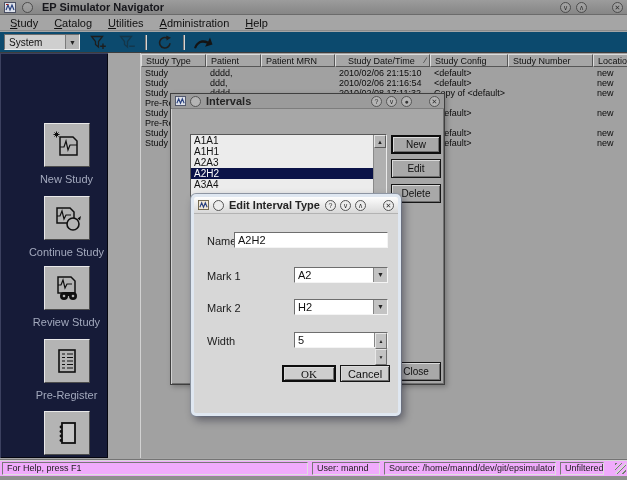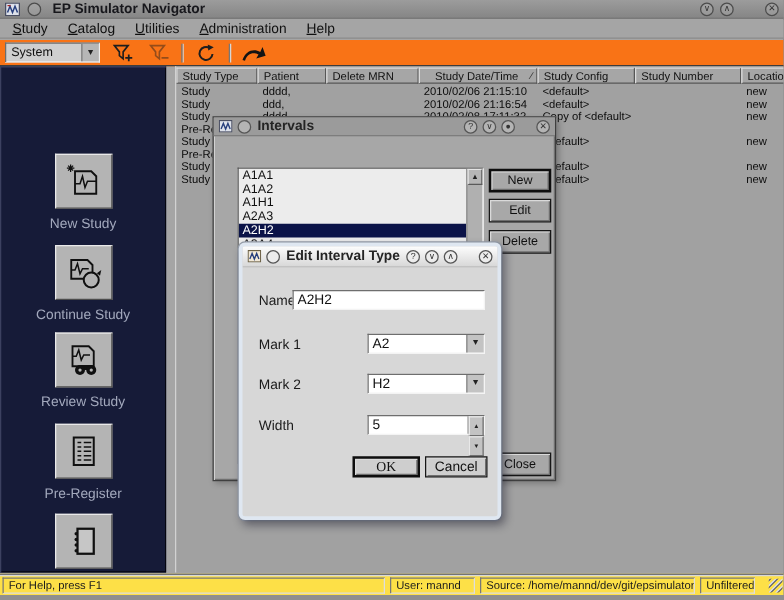--- a/index.html
+++ b/index.html
@@ -18,34 +18,34 @@
   .tb-right{position:absolute;right:4px;top:2px;display:flex;gap:5px;align-items:center;}
   .tb-right .close{margin-left:20px;}
 
   
   .menubar{position:absolute;left:0;top:16px;width:627px;height:15px;background:#a5a5a5;
     display:flex;align-items:center;padding-left:2px;border-bottom:1px solid #8b8b8b;}
   .menu-item{font-size:11px;padding:0 8px;color:#101010;cursor:default;}
   .menu-item u{text-underline-offset:1px;}
 
   
-  .toolbar{position:absolute;left:0;top:32px;width:627px;height:21px;background:#f97316;
+  .toolbar{position:absolute;left:0;top:32px;width:627px;height:21px;background:#0c4a6e;
     border-bottom:1px solid #3d3d3d;display:flex;align-items:center;padding-left:4px;gap:7px;}
   .combo{position:relative;width:76px;height:16px;background:#cfcfcf;
     border:1px solid;border-color:#6d6d6d #eee #eee #6d6d6d;font-size:10px;
     display:flex;align-items:center;padding-left:4px;}
   .combo .arrow-btn{position:absolute;right:0;top:0;bottom:0;width:14px;background:#b6b6b6;
     border-left:1px solid #7a7a7a;display:flex;align-items:center;justify-content:center;
     font-size:7px;color:#222;}
   .tool-btn{width:22px;height:18px;display:flex;align-items:center;justify-content:center;}
   .tool-sep{width:2px;height:15px;border-left:1px solid #777;border-right:1px solid #d6d6d6;}
   .disabled-icon{opacity:.45;}
 
   
-  .sidebar{position:absolute;left:0;top:53px;width:133px;height:405px;background:#161b38;
+  .sidebar{position:absolute;left:0;top:53px;width:108px;height:405px;background:#161b38;
     box-shadow:inset 1px 1px 0 #3c4160, inset -1px -1px 0 #05060f;}
   .side-btn{position:absolute;left:0;width:133px;text-align:center;cursor:default;}
   .icon-box{width:46px;height:44px;margin:0 auto;background:#b4b4b4;
     border:1px solid;border-color:#e9e9e9 #4c4c4c #4c4c4c #e9e9e9;
     display:flex;align-items:center;justify-content:center;}
   .side-label{margin-top:6px;font-size:11px;color:#a3a9bd;}
 
   .content{position:absolute;left:140px;top:53px;width:487px;height:405px;background:#a1a1a1;
     overflow:hidden;border-left:1px solid #d2d2d2;}
   .thead{position:absolute;left:0;top:1px;display:flex;height:13px;}
@@ -111,21 +111,21 @@
     border-left:1px solid #858585;display:flex;align-items:center;justify-content:center;
     font-size:7px;color:#222;}
   .spin-btns{position:absolute;right:0;top:0;bottom:0;width:13px;display:flex;
     flex-direction:column;border-left:1px solid #858585;}
   .spin-btns div{flex:1 1 50%;background:#c3c3c3;display:flex;align-items:center;
     justify-content:center;font-size:5px;color:#222;border:1px solid;
     border-color:#e8e8e8 #6f6f6f #6f6f6f #e8e8e8;}
   .edit-btn{position:absolute;height:17px;font-size:11px;background:#cecece;}
 
   
-  .statusbar{position:absolute;left:0;top:459px;width:627px;height:17px;background:#fde047;
+  .statusbar{position:absolute;left:0;top:459px;width:627px;height:17px;background:#f0abfc;
     border-top:1px solid #747474;box-shadow:inset 0 1px 0 #d8d8d8;}
   .panel{position:absolute;top:2px;height:13px;border:1px solid;
     border-color:#787878 #dedede #dedede #787878;font-size:9px;line-height:11px;
     padding-left:4px;color:#1c1c1c;white-space:nowrap;overflow:hidden;}
   .grip{position:absolute;right:1px;bottom:2px;width:11px;height:11px;
     background:repeating-linear-gradient(-45deg,transparent 0 2px,#777 2px 3px,#d9d9d9 3px 4px);}
   .bottom-strip{position:absolute;left:0;bottom:0;width:627px;height:4px;background:#8f8f8f;}
 
   svg{display:block;}
 </style>
@@ -252,21 +252,21 @@
 
   <div class="content">
     <div class="thead">
         <div class="hcell" style="width: 65px;">
           <span>Study Type</span>
         </div>
         <div class="hcell" style="width: 55px;">
           <span>Patient</span>
         </div>
         <div class="hcell" style="width: 74px;">
-          <span>Delete MRN</span>
+          <span>Patient MRN</span>
         </div>
         <div class="hcell" style="width: 95px; padding-left: 12px;">
           <span>Study Date/Time</span>
           <span class="sort">∕</span>
         </div>
         <div class="hcell" style="width: 78px;">
           <span>Study Config</span>
         </div>
         <div class="hcell" style="width: 85px;">
           <span>Study Number</span>
@@ -365,21 +365,20 @@
         <span class="dlg-circle">?</span>
         <span class="dlg-circle">∨</span>
         <span class="dlg-circle">●</span>
         <span class="dlg-circle close">✕</span>
       </span>
     </div>
     <div class="ivl-body">
       <div class="ivl-list">
         <div>
             <div class="li">A1A1</div>
-            <div class="li">A1A2</div>
             <div class="li">A1H1</div>
             <div class="li">A2A3</div>
             <div class="li sel">A2H2</div>
             <div class="li">A3A4</div>
           </div>
         <div class="scrollbar">
           <div class="sb-btn">▲</div>
           <div class="sb-btn sb-down">▼</div>
         </div>
       </div>

